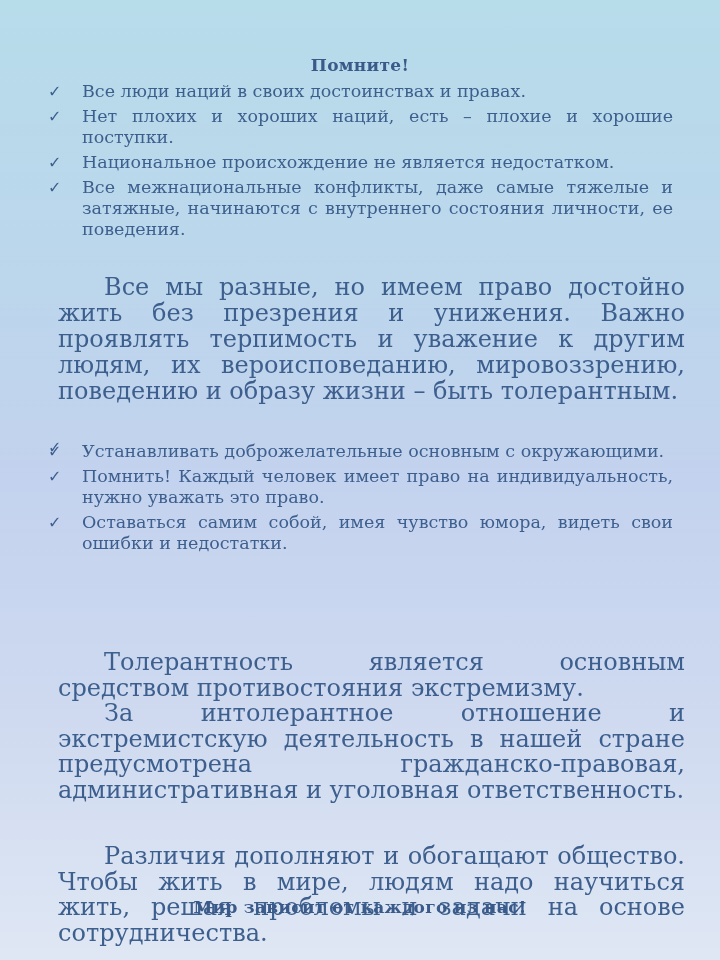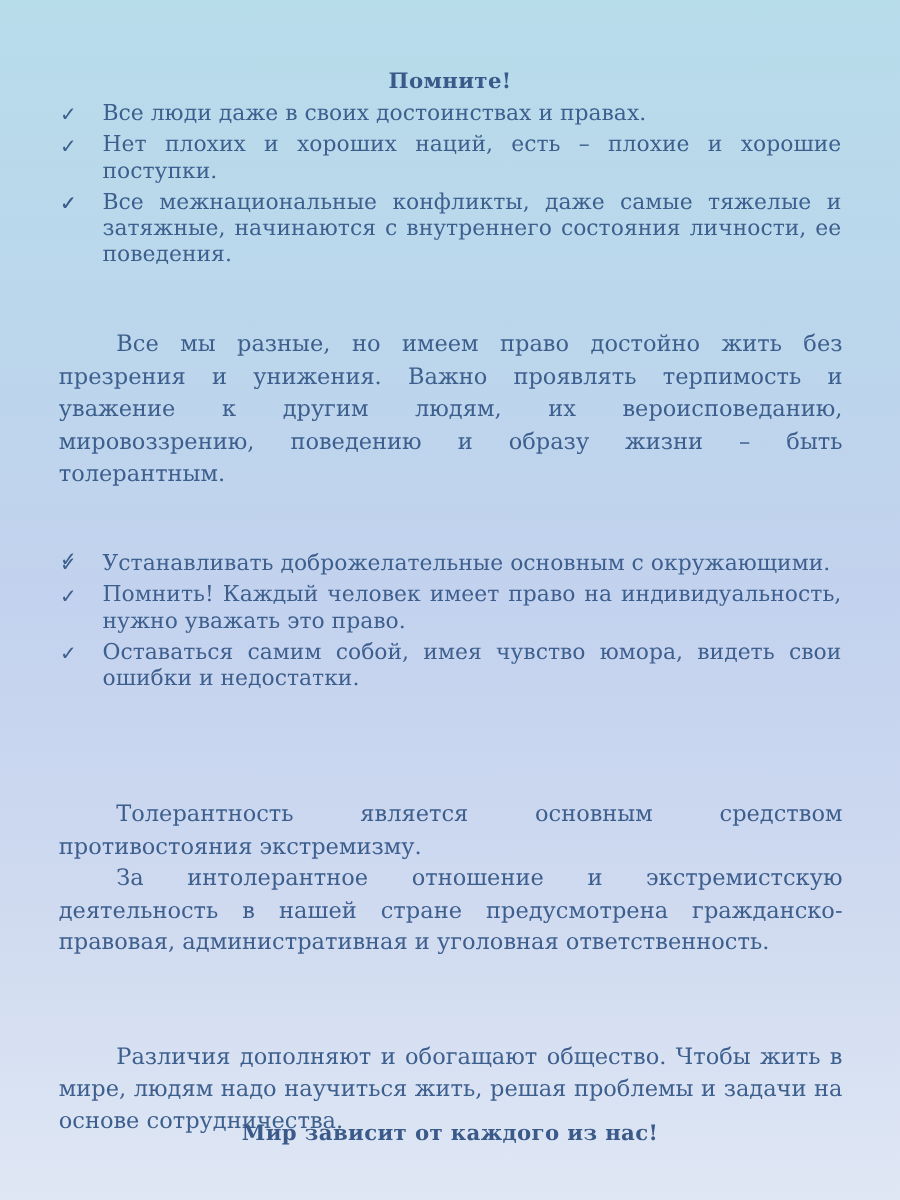--- a/index.html
+++ b/index.html
@@ -38,46 +38,47 @@
     .check {
       position: absolute;
       left: 2px; top: 0;
       font-size: 16px;
       color: #3d5f8e;
       font-family: "DejaVu Sans", sans-serif;
     }
     .para {
       position: absolute;
       left: 46px; width: 627px;
-      font-size: 18px;
+      font-size: 24px;
       line-height: 26px;
       text-align: justify;
       text-indent: 46px;
-      margin: 1px;
+      margin: 12px;
     }
     .para.tight { line-height: 25.5px; }
   </style>
 </head>
 <body>
 
 <div class="page">
 
   <div class="heading" style="top:55px;">Помните!</div>
 
   <ul class="list" style="top:81px;">
     <li class="item">
       <span class="check">✓</span>
-      <span>Все люди даже в своих достоинствах и правах.</span>
+      <span>Все люди наций в своих достоинствах и правах.</span>
     </li>
     <li class="item">
       <span class="check">✓</span>
       <span>Нет плохих и хороших наций, есть – плохие и хорошие поступки.</span>
     </li>
     <li class="item">
       <span class="check">✓</span>
+      <span>Национальное происхождение не является недостатком.</span>
     </li>
     <li class="item">
       <span class="check">✓</span>
       <span>Все межнациональные конфликты, даже самые тяжелые и затяжные, начинаются с внутреннего состояния личности, ее поведения.</span>
     </li>
   </ul>
 
   <p class="para" style="top:262px;">Все мы разные, но имеем право достойно жить без презрения и унижения. Важно проявлять терпимость и уважение к другим людям, их вероисповеданию, мировоззрению, поведению и образу жизни – быть толерантным.</p>
 
 

